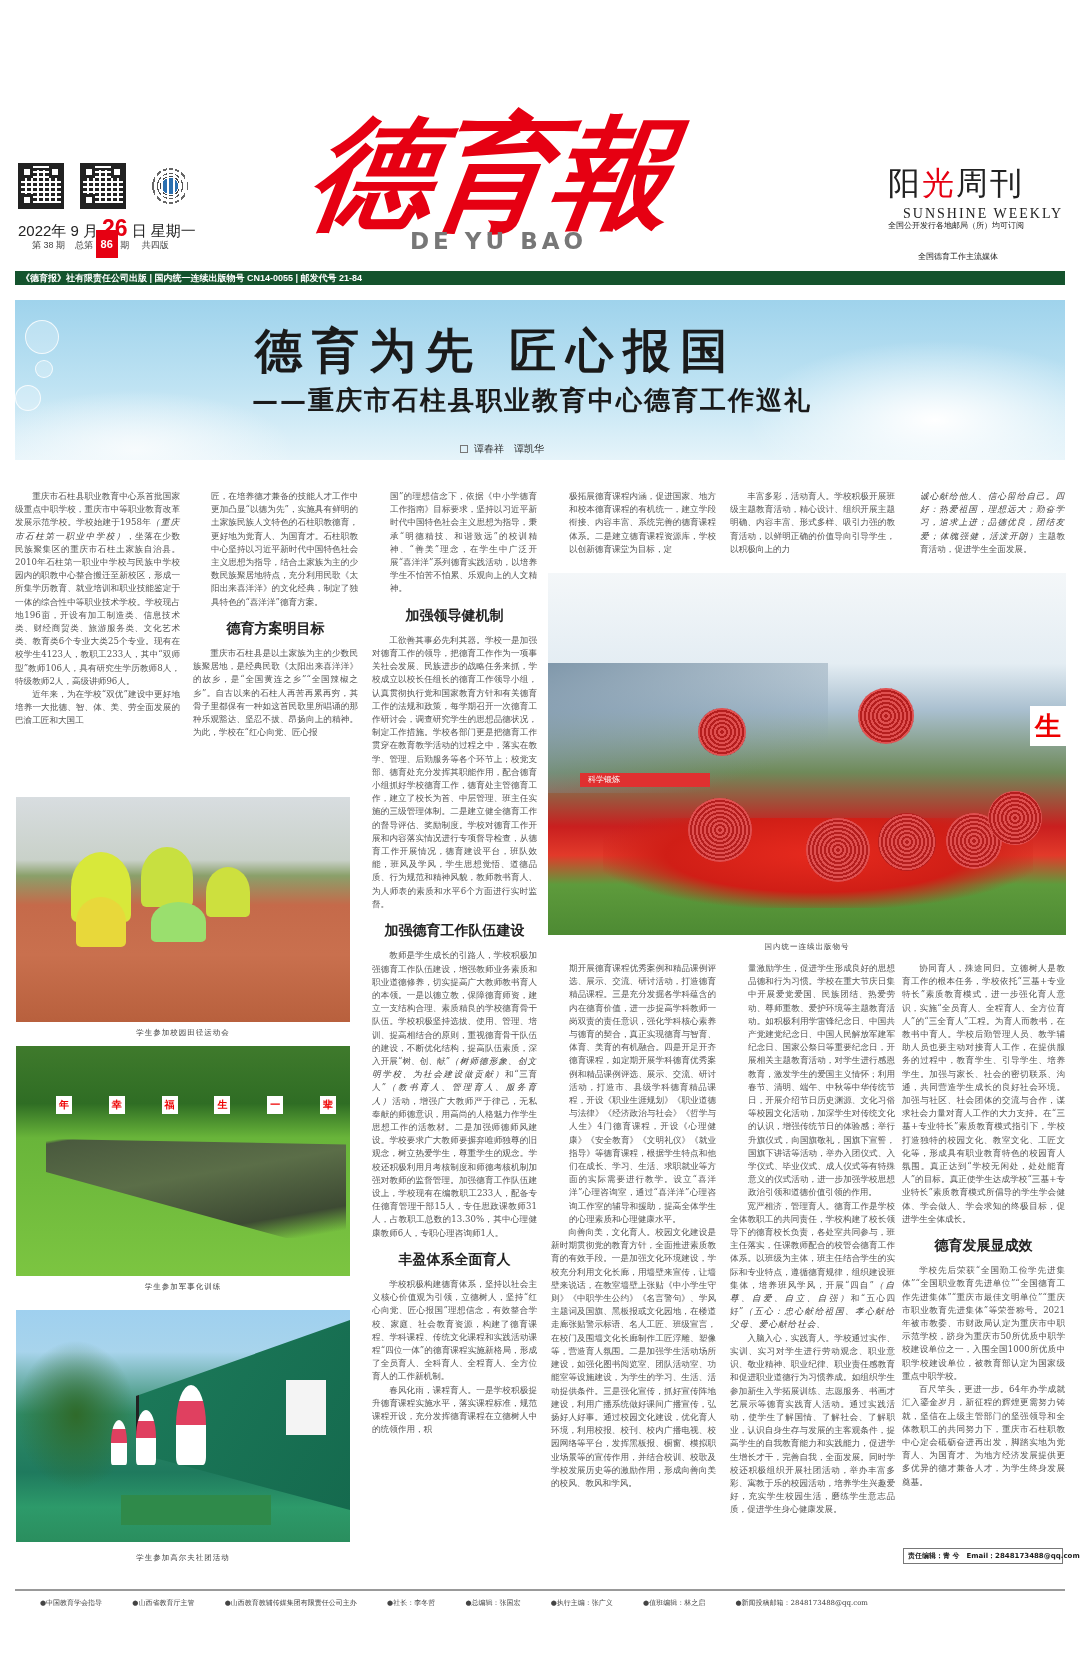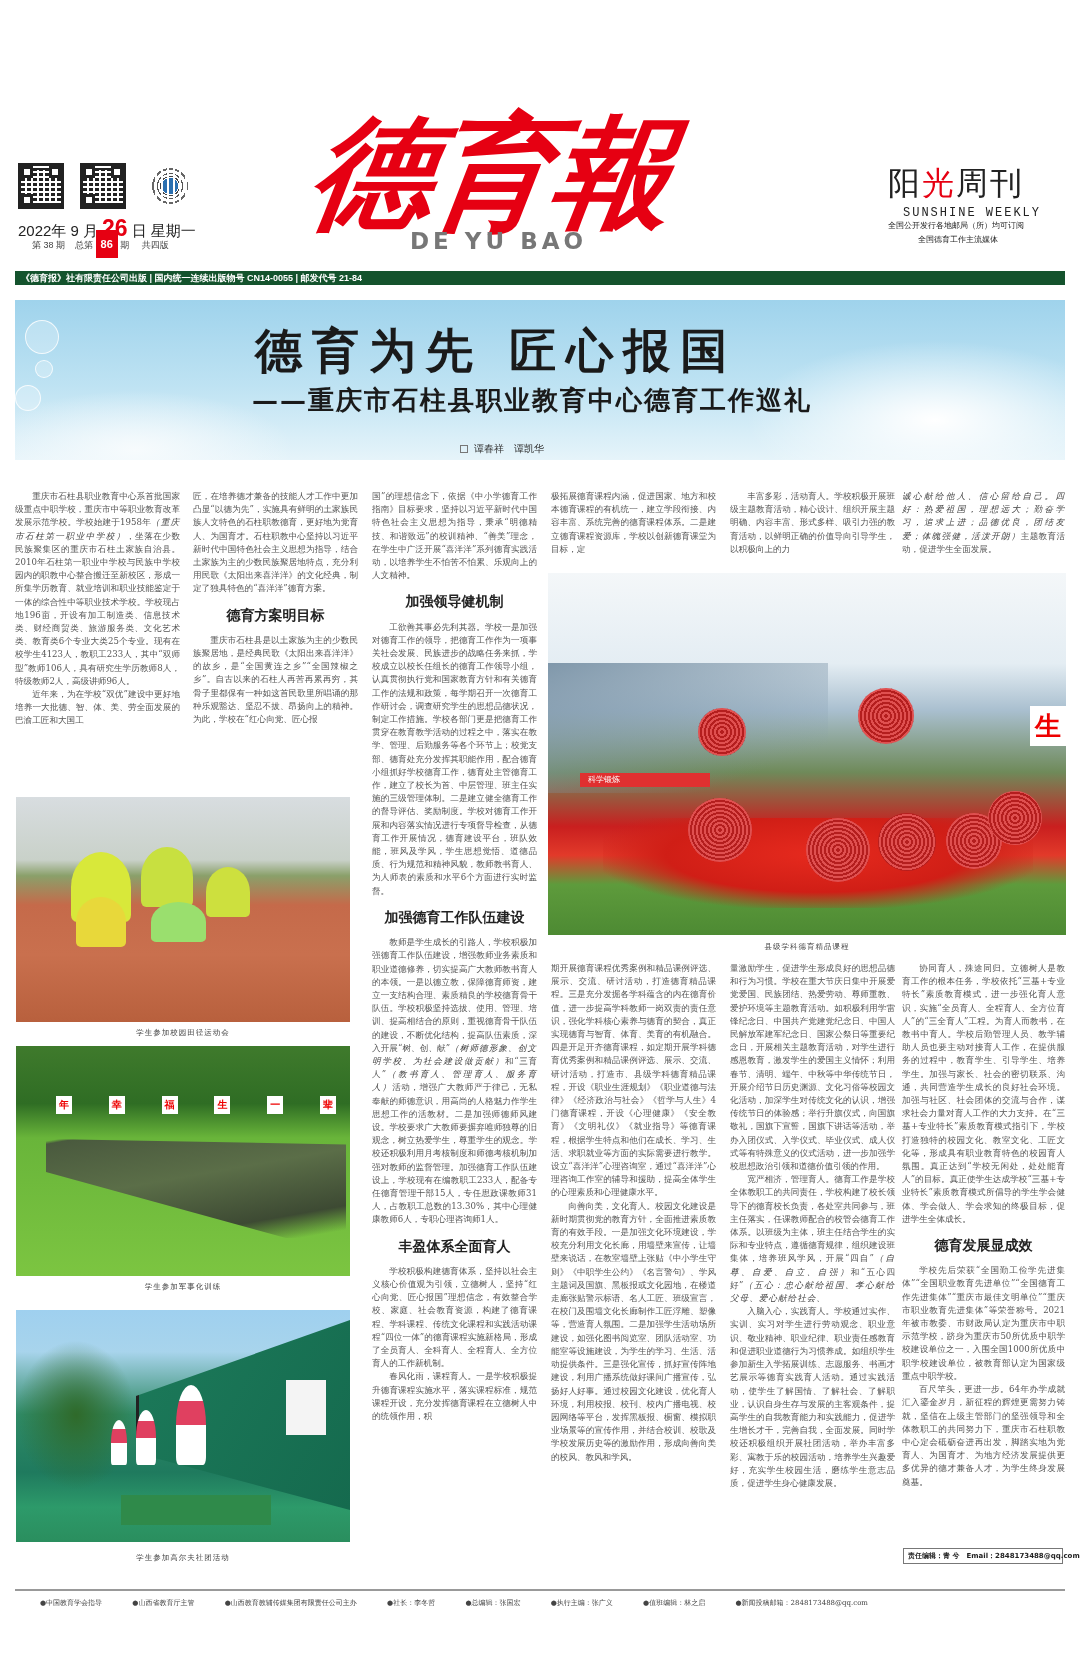--- a/index.html
+++ b/index.html
@@ -12,38 +12,38 @@
 .qr .c{position:absolute;width:12px;height:12px;border:3px solid #222;background:#fff;}
 .qr3{border-radius:50%;border:none;background:radial-gradient(circle,#2a6fb0 0 8px,#fff 8px 9px,#444 9px 10px,#fff 10px 12px,#555 12px 13px,#fff 13px 16px,#666 16px 18px,#fff 18px);}
 .date-line{position:absolute;left:18px;top:215px;font-family:Liberation Sans, sans-serif;font-size:15px;color:#222;white-space:nowrap;}
 .date-line .day{color:#e60012;font-size:23px;font-weight:bold;padding:0 4px;}
 .issue-line{position:absolute;left:32px;top:238px;font-family:"Liberation Sans","DejaVu Sans",sans-serif;font-size:9px;color:#444;white-space:nowrap;}
 .issue-line .total{background:#e60012;color:#fff;padding:8px 5px;font-weight:bold;font-size:11px;}
 .logo{position:absolute;left:312px;top:92px;width:440px;height:160px;font-family:"DejaVu Serif",serif;font-size:122px;font-weight:bold;color:#e60012;letter-spacing:-2px;font-style:italic;line-height:160px;transform:skewX(-8deg);white-space:nowrap;}
 .pinyin{position:absolute;left:410px;top:228px;font-family:"DejaVu Sans","Liberation Sans",sans-serif;font-size:23px;font-weight:bold;color:#777;letter-spacing:4px;white-space:nowrap;}
 .sunshine{position:absolute;left:888px;top:162px;font-family:"DejaVu Sans",sans-serif;font-size:32px;color:#222;letter-spacing:2px;white-space:nowrap;font-weight:300;}
 .sunshine .accent{color:#e60012;}
-.sunshine-en{position:absolute;left:903px;top:206px;font-family:Liberation Mono, monospace;font-size:12px;letter-spacing:2px;color:#222;white-space:nowrap;}
+.sunshine-en{position:absolute;left:903px;top:206px;font-family:Liberation Serif, serif;font-size:14px;letter-spacing:2px;color:#222;white-space:nowrap;}
 .tag1,.tag2{position:absolute;font-family:"DejaVu Sans",sans-serif;font-size:8px;color:#222;white-space:nowrap;}
 .tag1{left:888px;top:220px;}
-.tag2{left:918px;top:234px;}
+.tag2{left:918px;top:251px;}
 .red-bar{position:absolute;left:15px;top:271px;width:1050px;height:14px;background:#14532d;color:#fff;font-family:Liberation Sans, sans-serif;font-size:9px;font-weight:bold;line-height:14px;padding-left:6px;white-space:nowrap;}
 
 .banner{position:absolute;left:15px;top:300px;width:1050px;height:160px;background:linear-gradient(180deg,#9fd3ec 0%,#bfe3f3 55%,#e6f4fa 100%);overflow:hidden;}
 .banner::before{content:"";position:absolute;left:-40px;top:90px;width:320px;height:120px;background:radial-gradient(ellipse,#f7fbfd 0%,rgba(255,255,255,0) 70%);}
 .banner::after{content:"";position:absolute;right:-60px;top:40px;width:380px;height:160px;background:radial-gradient(ellipse,#ffffff 0%,rgba(255,255,255,0) 70%);}
 .bubble{position:absolute;border-radius:50%;border:1px solid rgba(255,255,255,.8);background:rgba(255,255,255,.25);}
 .headline{position:absolute;left:255px;top:320px;font-family:"DejaVu Sans",sans-serif;font-size:47px;font-weight:bold;color:#1a1a1a;letter-spacing:10px;white-space:nowrap;z-index:2;}
 .subhead{position:absolute;left:252px;top:383px;font-family:"DejaVu Serif",serif;font-size:26px;font-weight:bold;color:#1a1a1a;letter-spacing:2px;white-space:nowrap;z-index:2;}
 .byline{position:absolute;left:460px;top:442px;font-family:"DejaVu Sans",sans-serif;font-size:10px;color:#333;white-space:nowrap;z-index:2;}
 .byline .box{display:inline-block;width:8px;height:8px;border:1px solid #777;margin-right:6px;vertical-align:middle;}
 
 .col{position:absolute;font-size:8.6px;line-height:13.2px;color:#555;text-align:justify;}
 .col p{text-indent:2em;}
-.col p.noind{text-indent:0;}
+.col p.noind{text-indent:0;margin-left:18px;}
 .sec{font-family:"DejaVu Sans",sans-serif;font-weight:bold;font-size:14px;color:#222;text-align:center;margin:13px 0 12px;}
 .em{font-family:"DejaVu Serif",serif;font-style:italic;letter-spacing:1px;color:#444;}
 
 .photo{position:absolute;overflow:hidden;}
 .caption{position:absolute;font-size:7.5px;color:#444;text-align:center;white-space:nowrap;letter-spacing:1px;}
 .p-track{background:linear-gradient(180deg,#d8dde0 0%,#c9d1c9 28%,#8aa06a 35%,#c56a4a 48%,#c9704e 70%,#b8603d 100%);}
 .p-military{background:linear-gradient(180deg,#3f7a2c 0%,#2f6d24 25%,#69b53a 40%,#7cc541 100%);}
 .p-golf{background:linear-gradient(180deg,#9fd0ef 0%,#a8d4ec 18%,#2f8a66 45%,#1f7a5e 70%,#2d9a6a 85%,#2a8e5e 100%);}
 .p-dance{background:linear-gradient(180deg,#f4f7f9 0%,#e4edf3 25%,#a9bfcf 38%,#6f8a5a 55%,#c91f1f 70%,#e23a2a 78%,#5e9b3c 86%,#4d8a33 100%);}
 .fig{position:absolute;border-radius:50% 50% 10% 10%;}
@@ -139,21 +139,21 @@
   <div style="position:absolute;right:0;top:133px;width:36px;height:40px;background:#fff;color:#e00;font-family:'DejaVu Sans',sans-serif;font-size:26px;font-weight:bold;line-height:40px;text-align:center;">生</div>
   <div style="position:absolute;left:55px;top:245px;width:430px;height:90px;background:radial-gradient(ellipse at 50% 40%,#e62a1e 0%,#d01e16 50%,rgba(208,30,22,0) 75%);"></div>
   <span class="fig" style="left:150px;top:135px;width:48px;height:48px;border-radius:50%;background:repeating-radial-gradient(circle,#b41e1e 0 2px,#e05050 2px 4px);"></span>
   <span class="fig" style="left:310px;top:115px;width:56px;height:56px;border-radius:50%;background:repeating-radial-gradient(circle,#b41e1e 0 2px,#e05050 2px 4px);"></span>
   <span class="fig" style="left:140px;top:225px;width:64px;height:64px;border-radius:50%;background:repeating-radial-gradient(circle,#b41e1e 0 2px,#e05050 2px 4px);"></span>
   <span class="fig" style="left:258px;top:245px;width:64px;height:64px;border-radius:50%;background:repeating-radial-gradient(circle,#b41e1e 0 2px,#e05050 2px 4px);"></span>
   <span class="fig" style="left:330px;top:240px;width:58px;height:58px;border-radius:50%;background:repeating-radial-gradient(circle,#b41e1e 0 2px,#e05050 2px 4px);"></span>
   <span class="fig" style="left:398px;top:240px;width:56px;height:56px;border-radius:50%;background:repeating-radial-gradient(circle,#b41e1e 0 2px,#e05050 2px 4px);"></span>
   <span class="fig" style="left:440px;top:218px;width:54px;height:54px;border-radius:50%;background:repeating-radial-gradient(circle,#b41e1e 0 2px,#e05050 2px 4px);"></span>
 </div>
-<div class="caption" style="left:548px;top:942px;width:518px;">县级学科德育精品课程</div>
+<div class="caption" style="left:548px;top:942px;width:518px;">国内统一连续出版物号</div>
 
 <div class="photo p-track" style="left:16px;top:797px;width:334px;height:225px;">
   <span class="fig" style="left:55px;top:55px;width:60px;height:70px;background:#d8e83a;"></span>
   <span class="fig" style="left:125px;top:50px;width:52px;height:60px;background:#c8e040;"></span>
   <span class="fig" style="left:190px;top:70px;width:44px;height:50px;background:#cde03e;"></span>
   <span class="fig" style="left:60px;top:100px;width:50px;height:50px;background:#e8d83a;"></span>
   <span class="fig" style="left:135px;top:105px;width:55px;height:40px;background:#9adf6e;"></span>
 </div>
 <div class="caption" style="left:16px;top:1028px;width:334px;">学生参加校园田径运动会</div>
 

